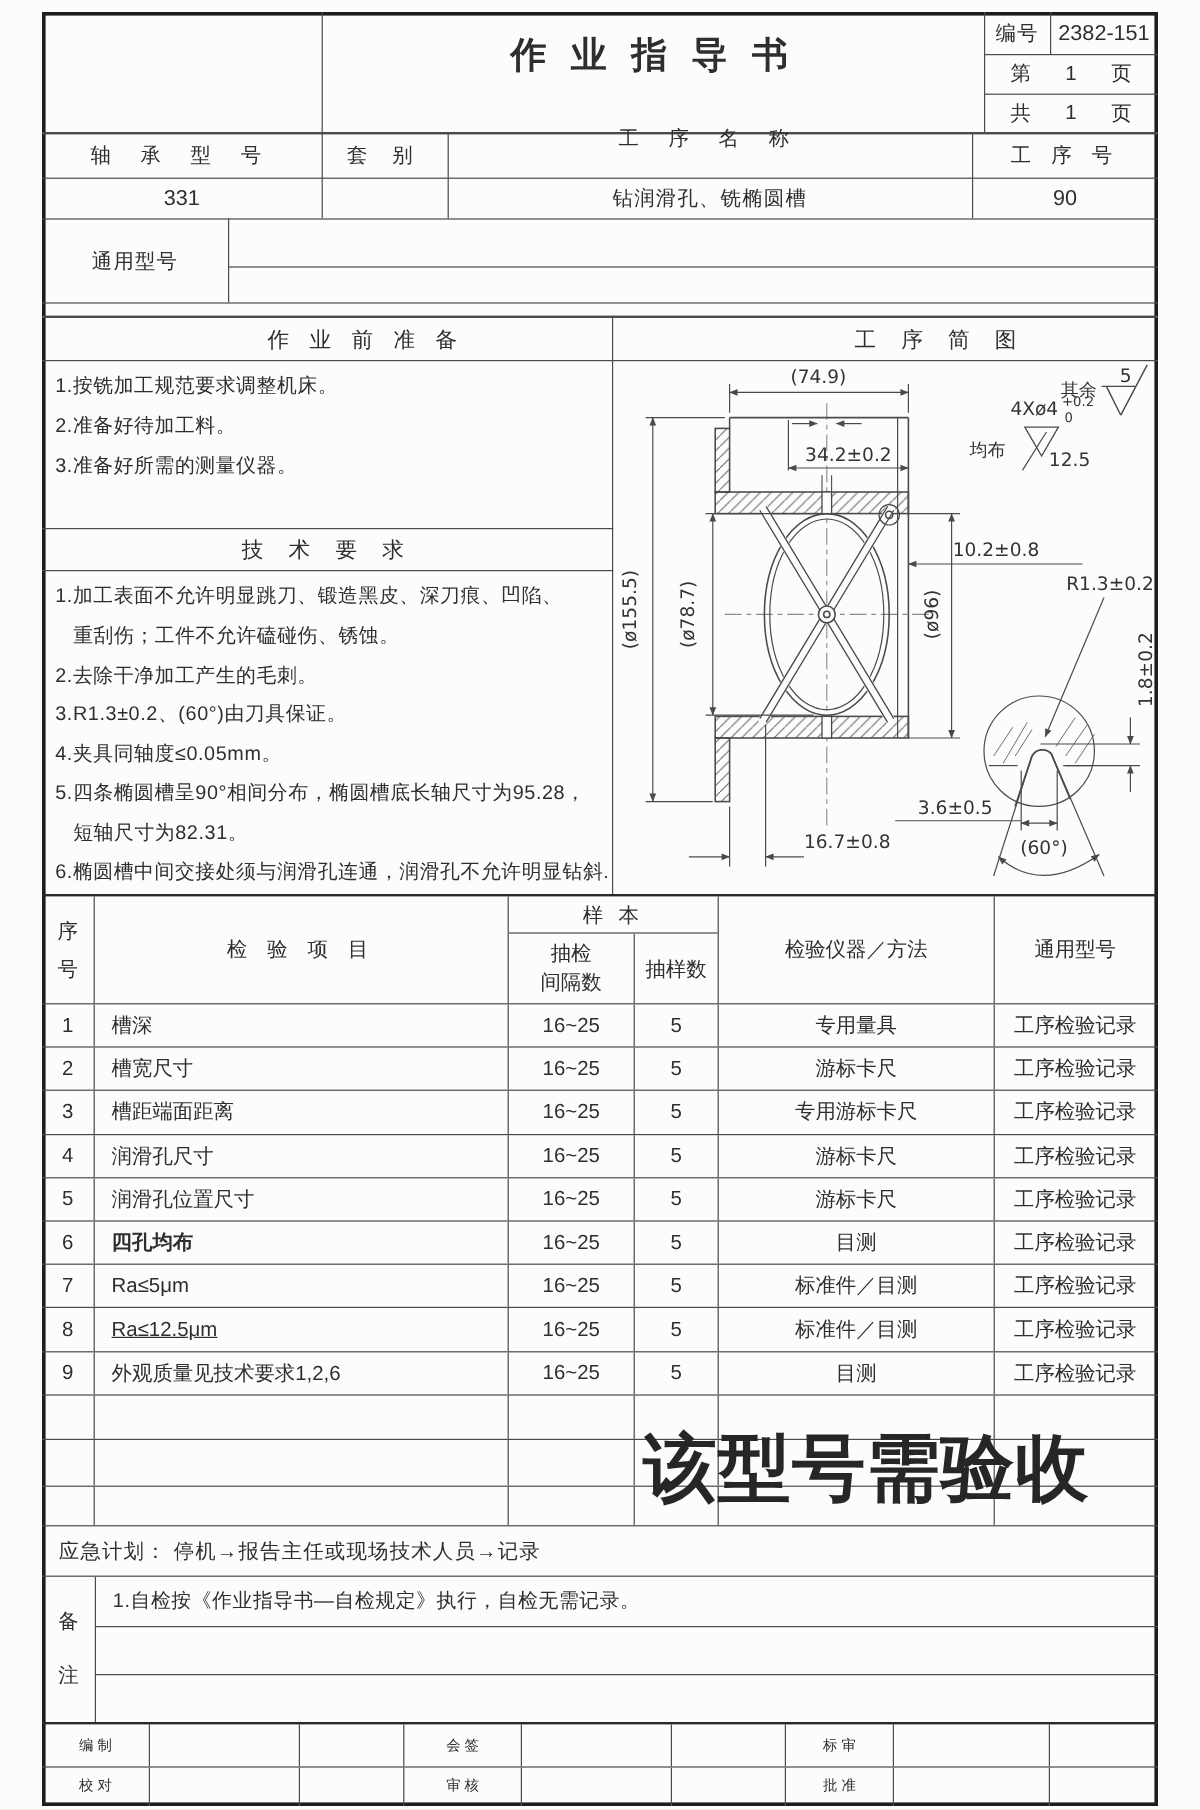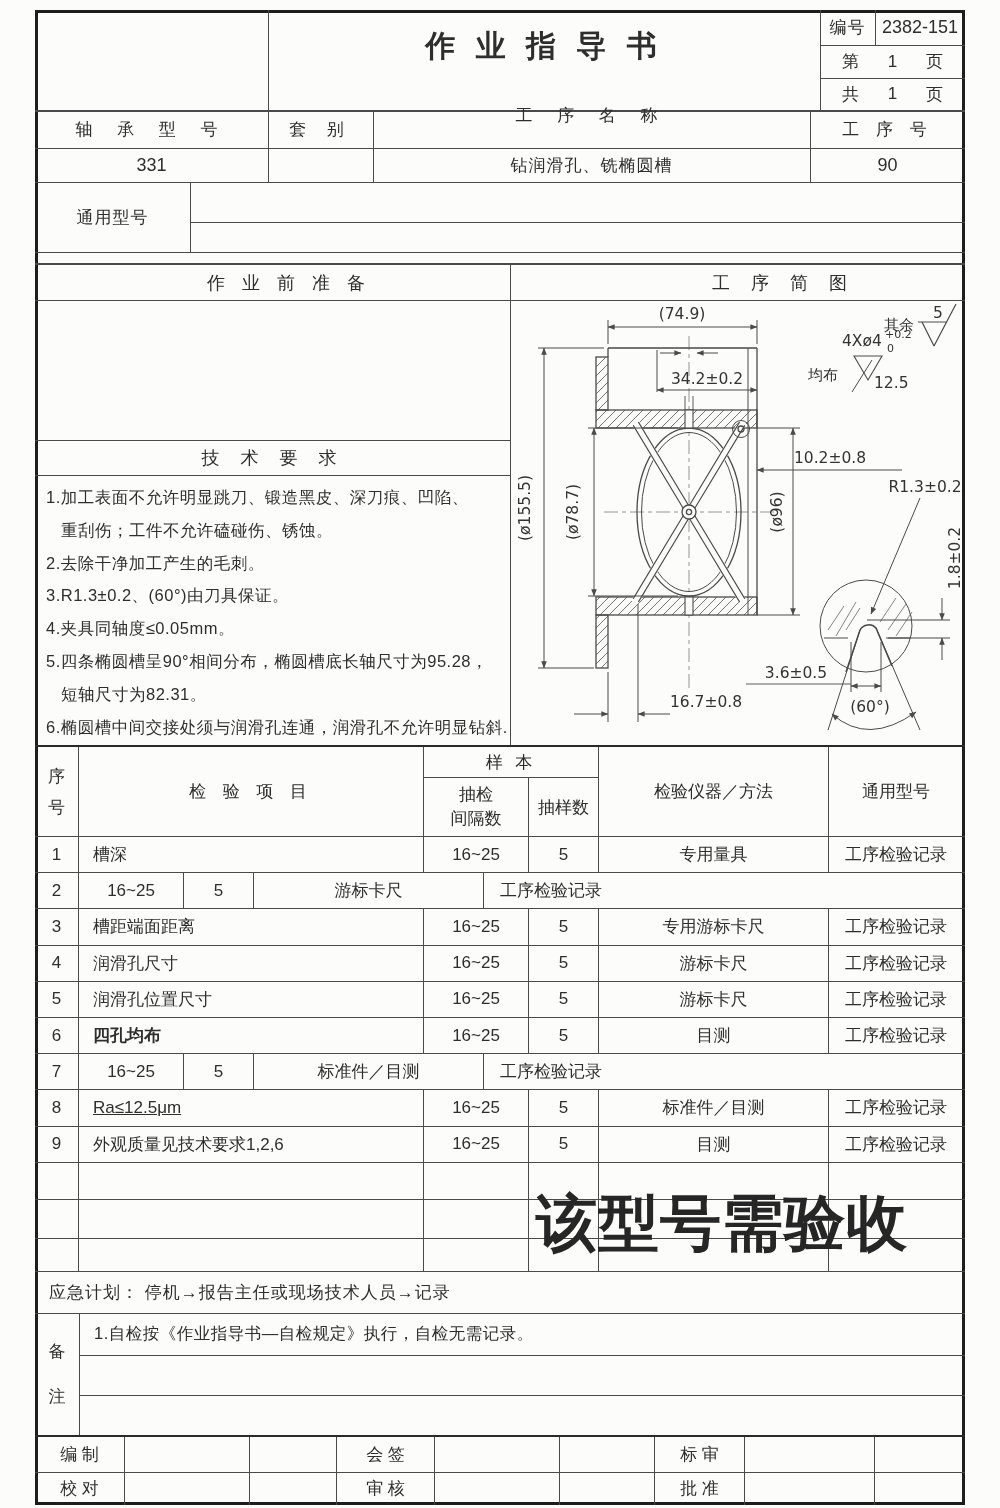--- a/index.html
+++ b/index.html
@@ -24,21 +24,21 @@
   .row>div{box-sizing:border-box;display:flex;align-items:center;justify-content:center;}
   .row .item{justify-content:flex-start;padding-left:14px;}
   .erow{display:flex;box-sizing:border-box;border-bottom:1px solid #4a4a4a;}
   .erow>div{box-sizing:border-box;}
   .emg{height:41px;box-sizing:border-box;display:flex;align-items:center;padding-left:14px;font-size:17px;letter-spacing:1px;}
   .remark{height:122px;box-sizing:border-box;border-top:1px solid #4a4a4a;display:flex;position:relative;}
   .rlabel{width:45px;box-sizing:border-box;border-right:1px solid #4a4a4a;display:flex;flex-direction:column;align-items:center;justify-content:center;gap:22px;font-size:17px;}
   .rbody{flex:1;position:relative;font-size:16.5px;}
   .rbody .l1{position:absolute;left:14px;top:9px;letter-spacing:0.5px;}
   .rline{position:absolute;left:0;height:1px;background:#4a4a4a;width:100%;}
-  .sig{display:flex;box-sizing:border-box;border-top:2px solid #2a2a2a;font-size:17px;justify-content:space-between;}
+  .sig{display:flex;box-sizing:border-box;border-top:2px solid #2a2a2a;font-size:12px;justify-content:space-between;}
   .sig.s2{border-top:1px solid #4a4a4a;}
   .sig>div{box-sizing:border-box;display:flex;align-items:center;justify-content:center;}
   .stamp{position:absolute;left:536px;top:1183px;font-size:61px;font-weight:900;letter-spacing:1px;color:#262626;white-space:nowrap;}
   svg text{font-family:"DejaVu Sans","Liberation Sans",sans-serif;}
   .dim{font-size:15.5px;fill:#333;}
   .dimS{font-size:11px;fill:#333;}
   .cjk{font-size:15px;fill:#333;}
 </style>
 </head>
 <body>
@@ -80,22 +80,27 @@
   </div>
   <div class="cell t17" style="left:35px;top:110px;width:233px;height:38px;letter-spacing:10px">轴 承 型 号</div>
   <div class="cell t17" style="left:268px;top:110px;width:105px;height:38px;letter-spacing:8px">套  别</div>
   <div class="cell t17" style="left:373px;top:96px;width:437px;height:38px;letter-spacing:10px">工 序 名 称</div>
   <div class="cell t17" style="left:810px;top:110px;width:155px;height:38px;letter-spacing:6px">工 序 号</div>
   <div class="cell t18" style="left:35px;top:148px;width:233px;height:34px">331</div>
   <div class="cell t17" style="left:373px;top:148px;width:437px;height:34px">钻润滑孔、铣椭圆槽</div>
   <div class="cell t18" style="left:810px;top:148px;width:155px;height:34px">90</div>
   <div class="cell t17" style="left:35px;top:182px;width:155px;height:70px">通用型号</div>
 
-  <div class="cell t18" style="left:19px;top:265px;width:540px;height:35px;letter-spacing:6px">作 业 前 准 备</div>
+  <div class="cell t18" style="left:35px;top:265px;width:540px;height:35px;letter-spacing:6px">作 业 前 准 备</div>
   <div class="cell t18" style="left:510px;top:265px;width:547px;height:35px;letter-spacing:8px">工 序 简 图</div>
+  <div class="lines" style="left:46px;top:306px;width:460px">
+      <div>1.按铣加工规范要求调整机床。</div>
+      <div>2.准备好待加工料。</div>
+      <div>3.准备好所需的测量仪器。</div>
+    </div>
   <div class="cell t18" style="left:35px;top:440px;width:476px;height:35px;letter-spacing:8px">技 术 要 求</div>
   <div class="lines" style="left:46px;top:481px;width:465px;line-height:32.8px">
       <div>1.加工表面不允许明显跳刀、锻造黑皮、深刀痕、凹陷、</div>
       <div class="indent">重刮伤；工件不允许磕碰伤、锈蚀。</div>
       <div>2.去除干净加工产生的毛刺。</div>
       <div>3.R1.3±0.2、(60°)由刀具保证。</div>
       <div>4.夹具同轴度≤0.05mm。</div>
       <div>5.四条椭圆槽呈90°相间分布，椭圆槽底长轴尺寸为95.28，</div>
       <div class="indent">短轴尺寸为82.31。</div>
       <div>6.椭圆槽中间交接处须与润滑孔连通，润滑孔不允许明显钻斜.</div>
@@ -242,20 +247,21 @@
         <div class="row">
           <div class="br" style="width: 44px;">1</div>
           <div class="br item" style="width: 345px;">槽深</div>
           <div class="br" style="width: 105px;">16~25</div>
           <div class="br" style="width: 70px;">5</div>
           <div class="br" style="width: 230px;">专用量具</div>
           <div style="width: 134px;">工序检验记录</div>
         </div>
         <div class="row">
           <div class="br" style="width: 44px;">2</div>
+          <div class="br item" style="width: 345px;">槽宽尺寸</div>
           <div class="br" style="width: 105px;">16~25</div>
           <div class="br" style="width: 70px;">5</div>
           <div class="br" style="width: 230px;">游标卡尺</div>
           <div style="width: 134px;">工序检验记录</div>
         </div>
         <div class="row">
           <div class="br" style="width: 44px;">3</div>
           <div class="br item" style="width: 345px;">槽距端面距离</div>
           <div class="br" style="width: 105px;">16~25</div>
           <div class="br" style="width: 70px;">5</div>
@@ -281,20 +287,21 @@
         <div class="row">
           <div class="br" style="width: 44px;">6</div>
           <div class="br item" style="width: 345px; font-weight: bold;">四孔均布</div>
           <div class="br" style="width: 105px;">16~25</div>
           <div class="br" style="width: 70px;">5</div>
           <div class="br" style="width: 230px;">目测</div>
           <div style="width: 134px;">工序检验记录</div>
         </div>
         <div class="row">
           <div class="br" style="width: 44px;">7</div>
+          <div class="br item" style="width: 345px;">Ra≤5μm</div>
           <div class="br" style="width: 105px;">16~25</div>
           <div class="br" style="width: 70px;">5</div>
           <div class="br" style="width: 230px;">标准件／目测</div>
           <div style="width: 134px;">工序检验记录</div>
         </div>
         <div class="row">
           <div class="br" style="width: 44px;">8</div>
           <div class="br item" style="width: 345px; text-decoration: underline;">Ra≤12.5μm</div>
           <div class="br" style="width: 105px;">16~25</div>
           <div class="br" style="width: 70px;">5</div>

